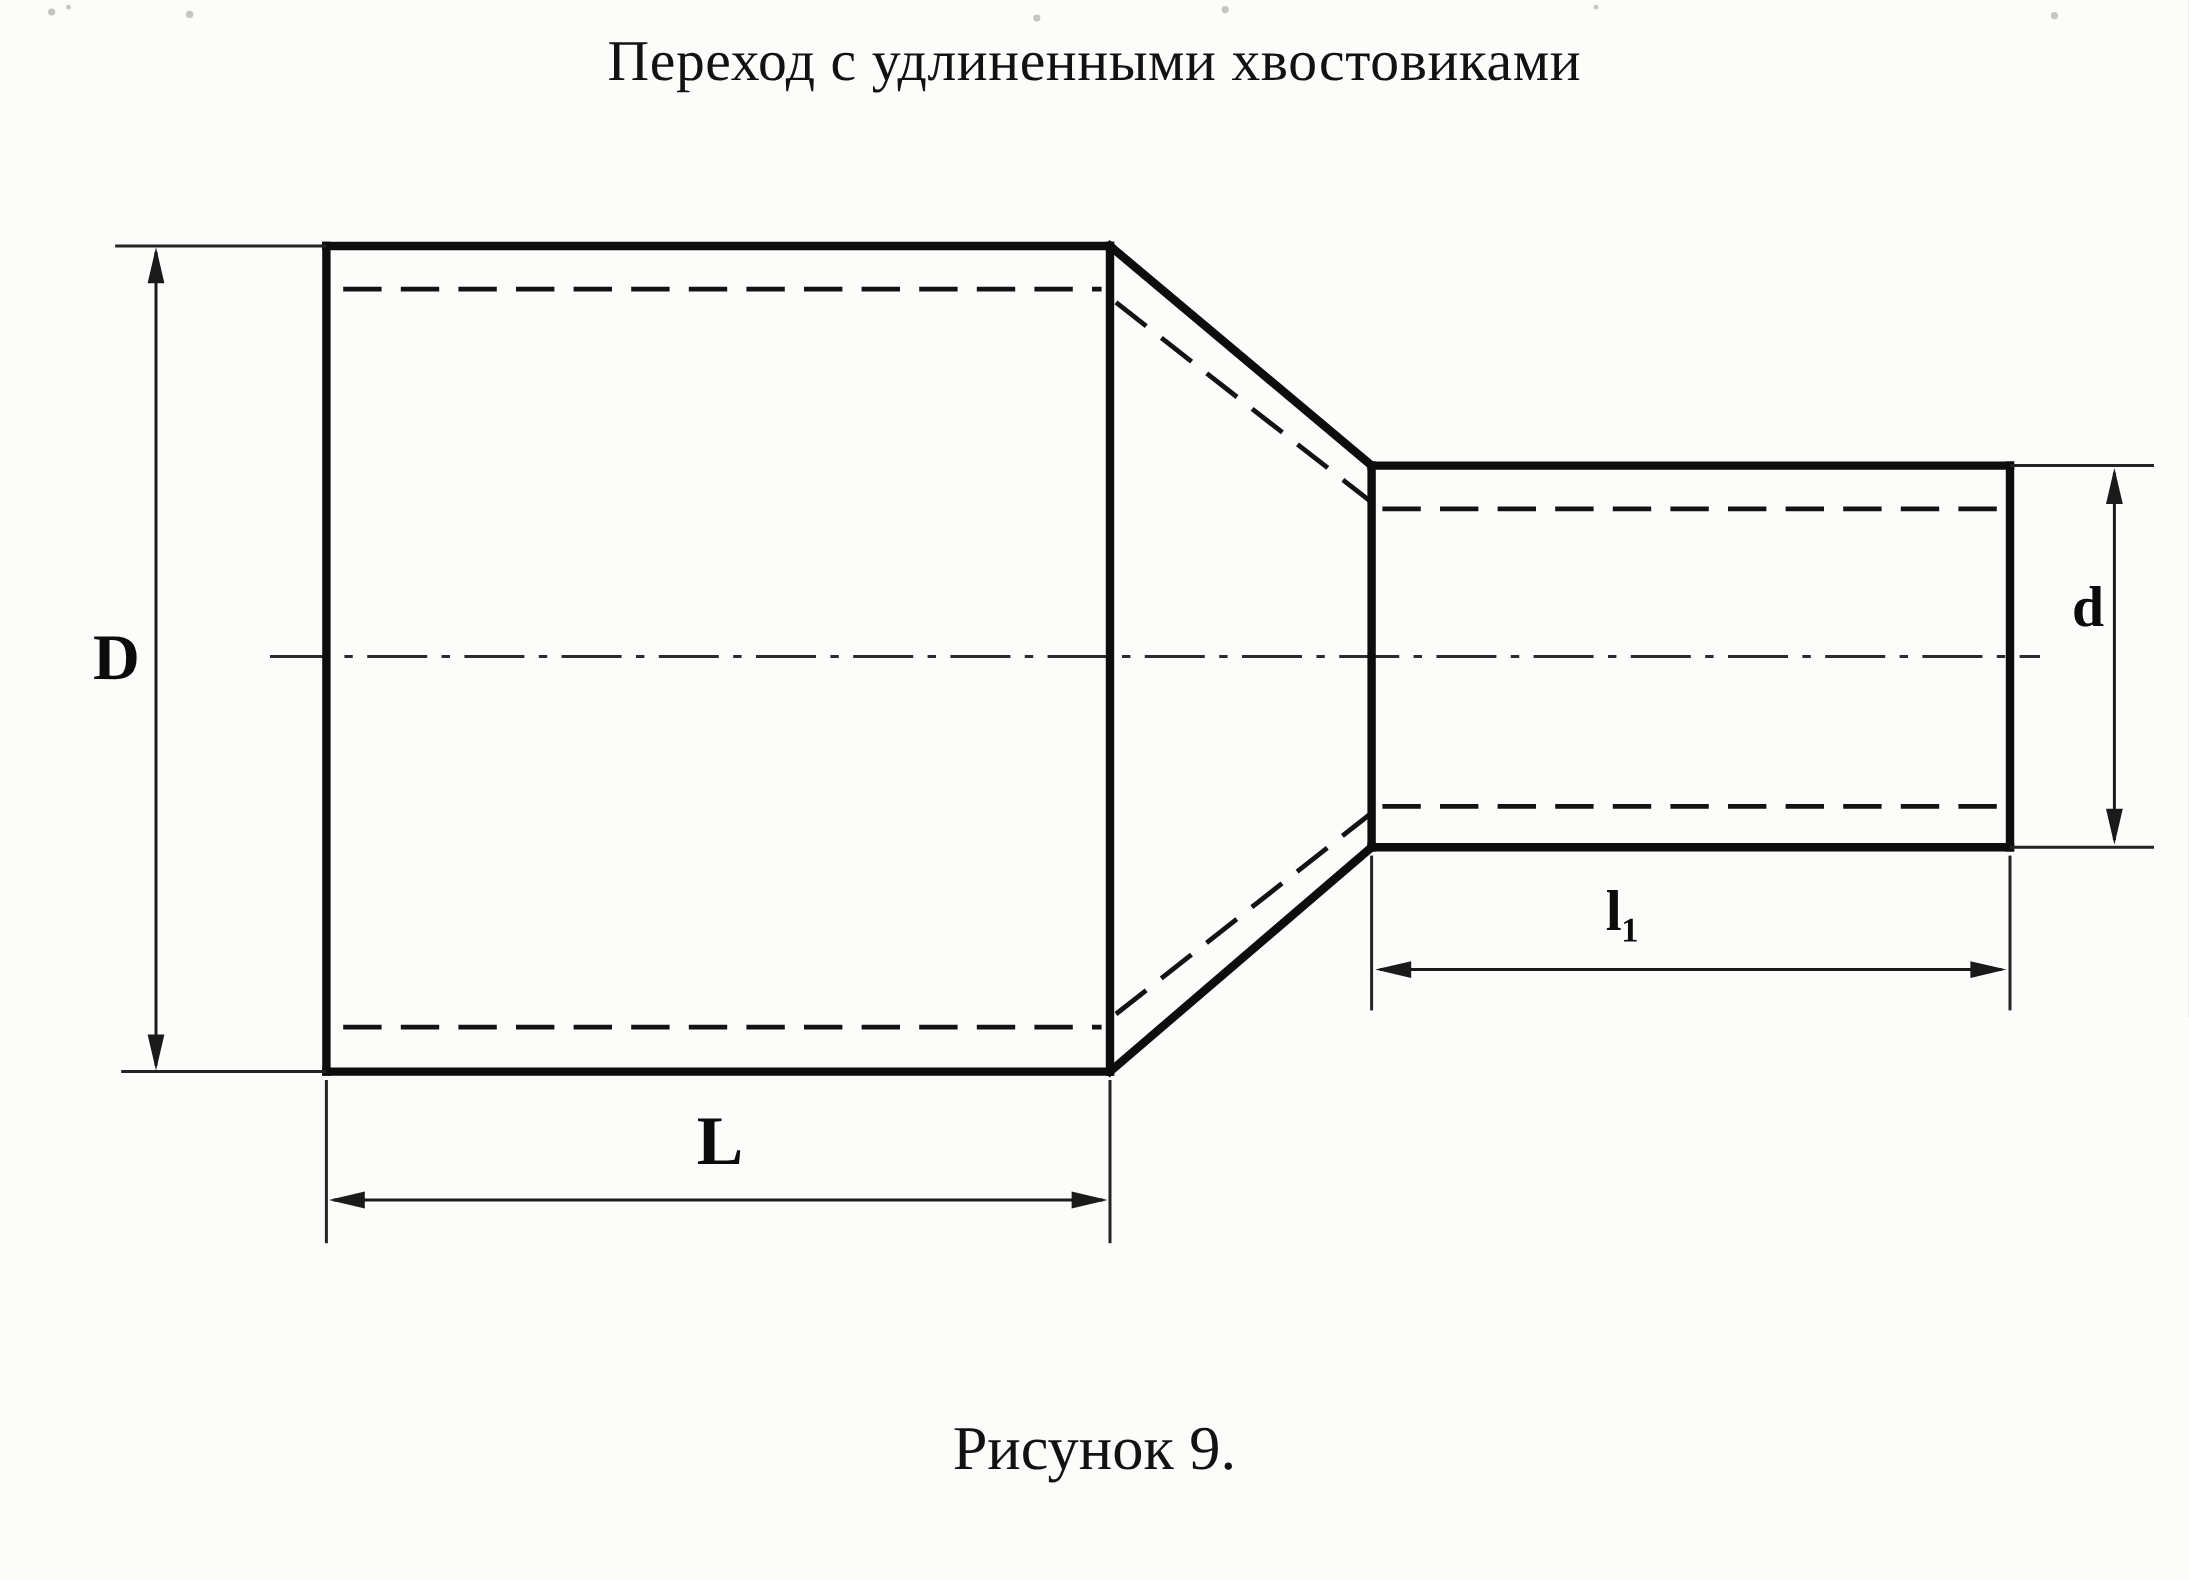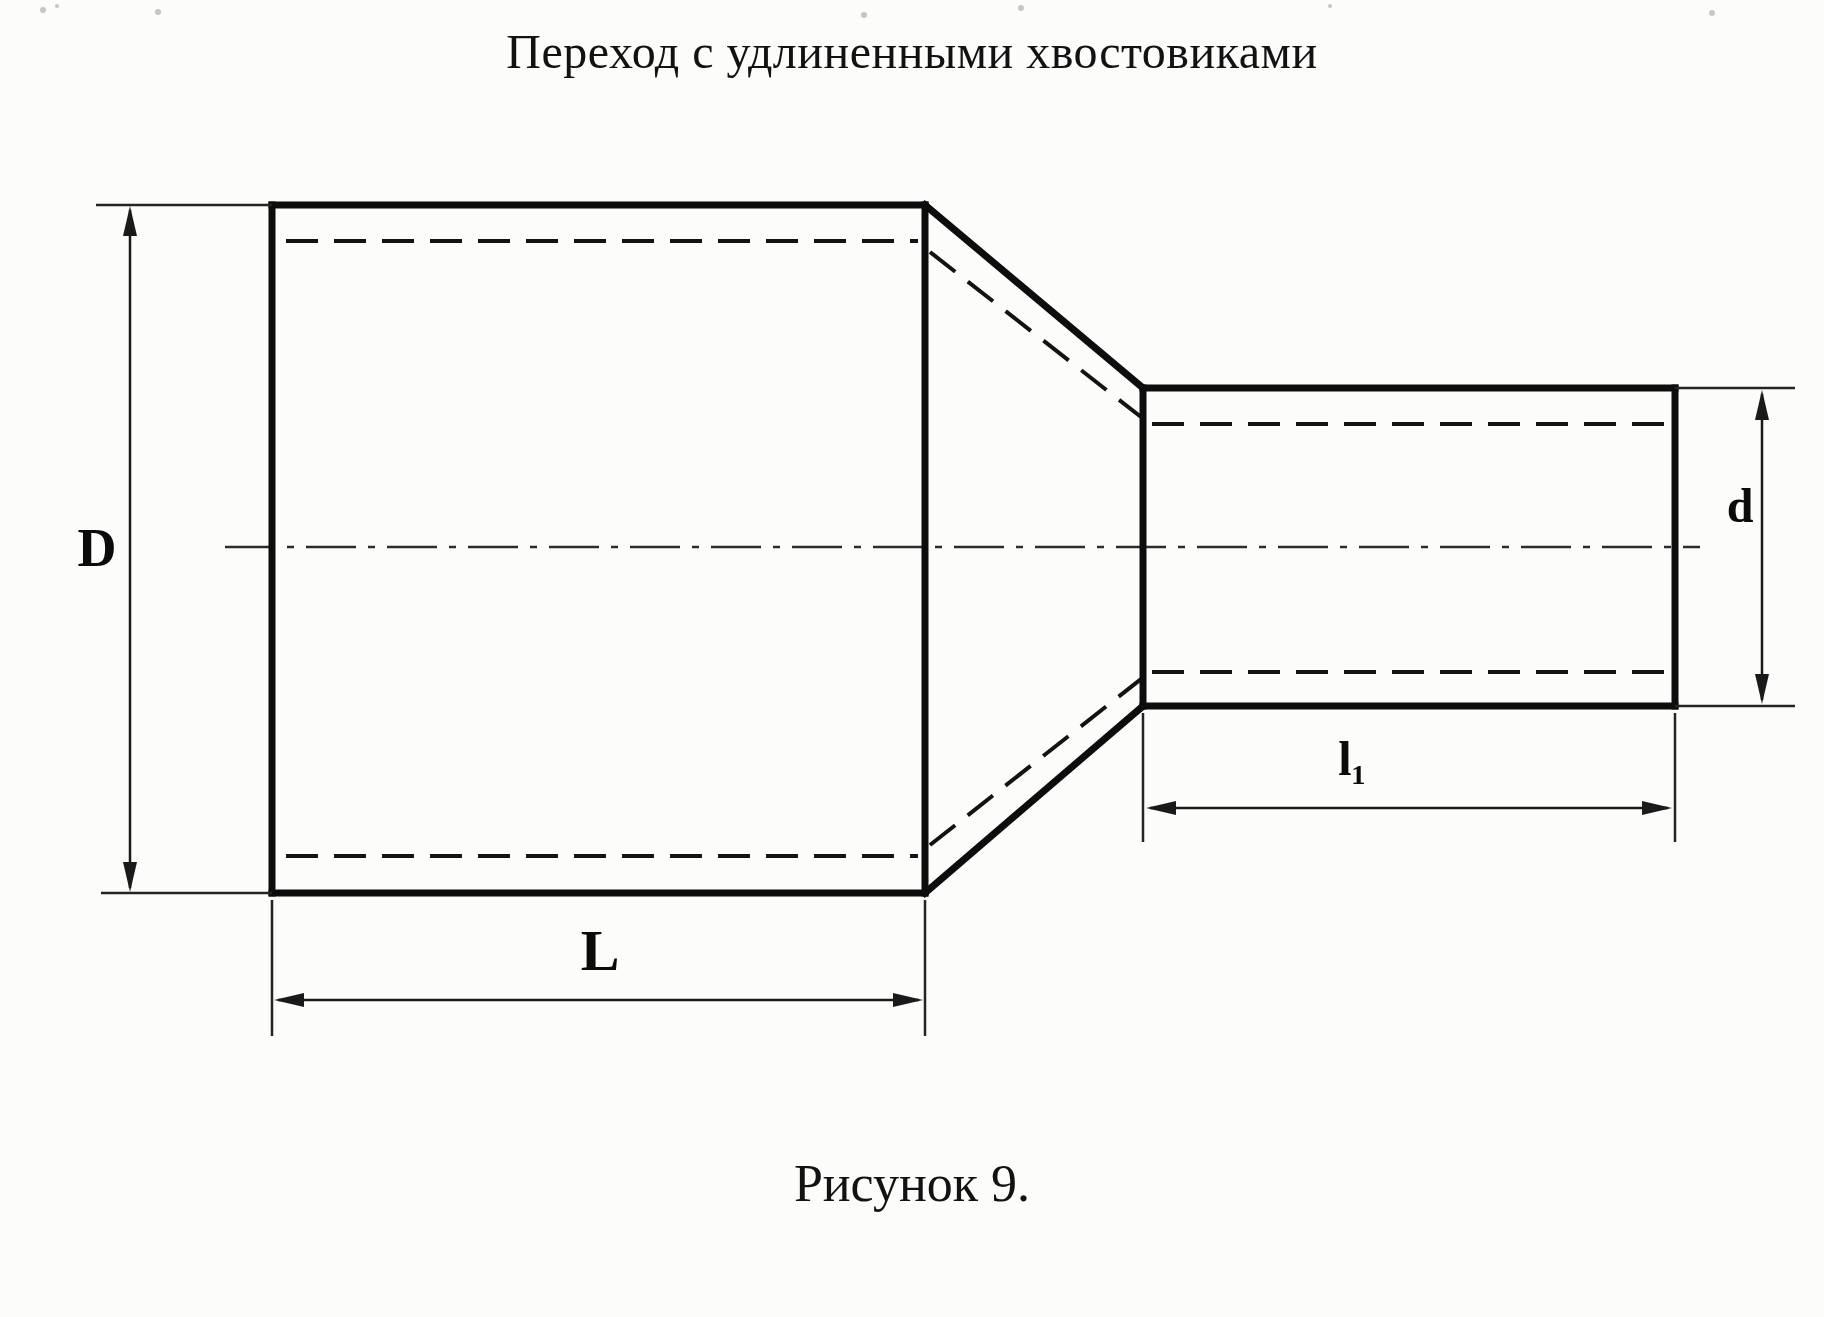--- a/index.html
+++ b/index.html
@@ -21,21 +21,21 @@
     left: 0;
     width: 100%;
     text-align: center;
     font-size: 48px;
     color: #121212;
     letter-spacing: 0.5px;
     white-space: nowrap;
   }
   .caption {
     position: absolute;
-    top: 1154px;
+    top: 1178px;
     left: 0;
     width: 100%;
     text-align: center;
     font-size: 52px;
     color: #121212;
   }
   svg.drawing {
     position: absolute;
     left: 0;
     top: 0;

